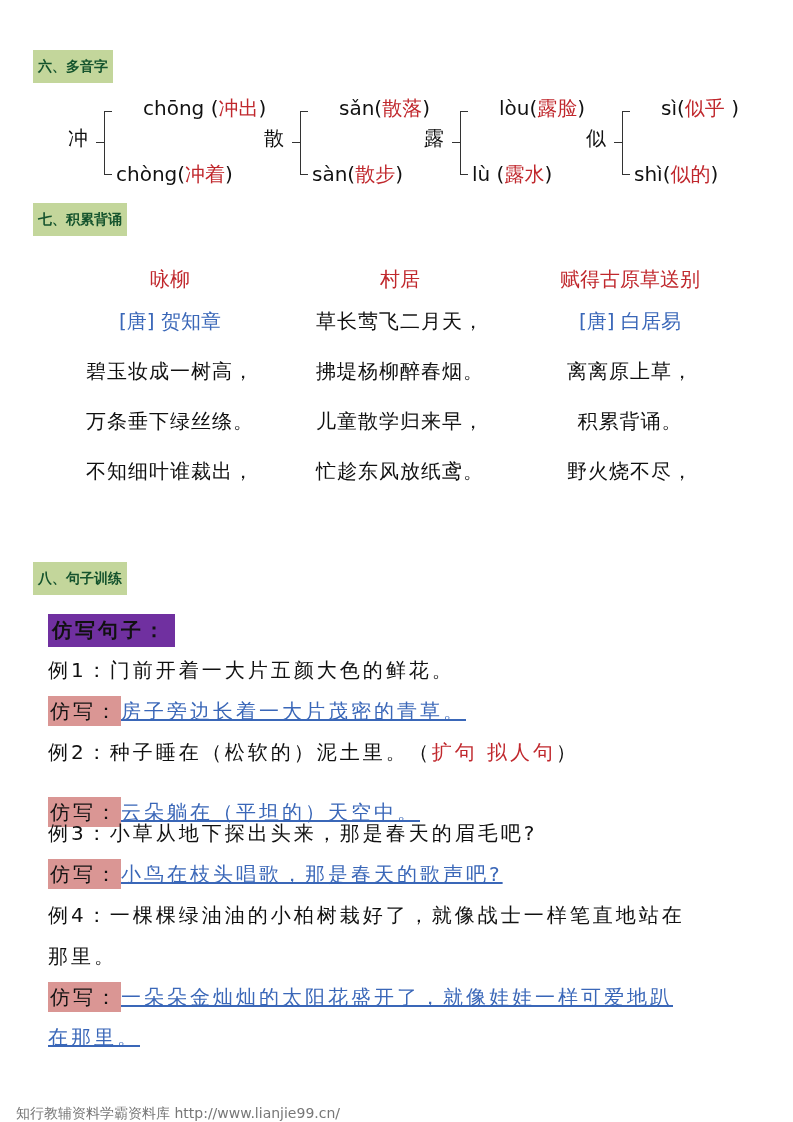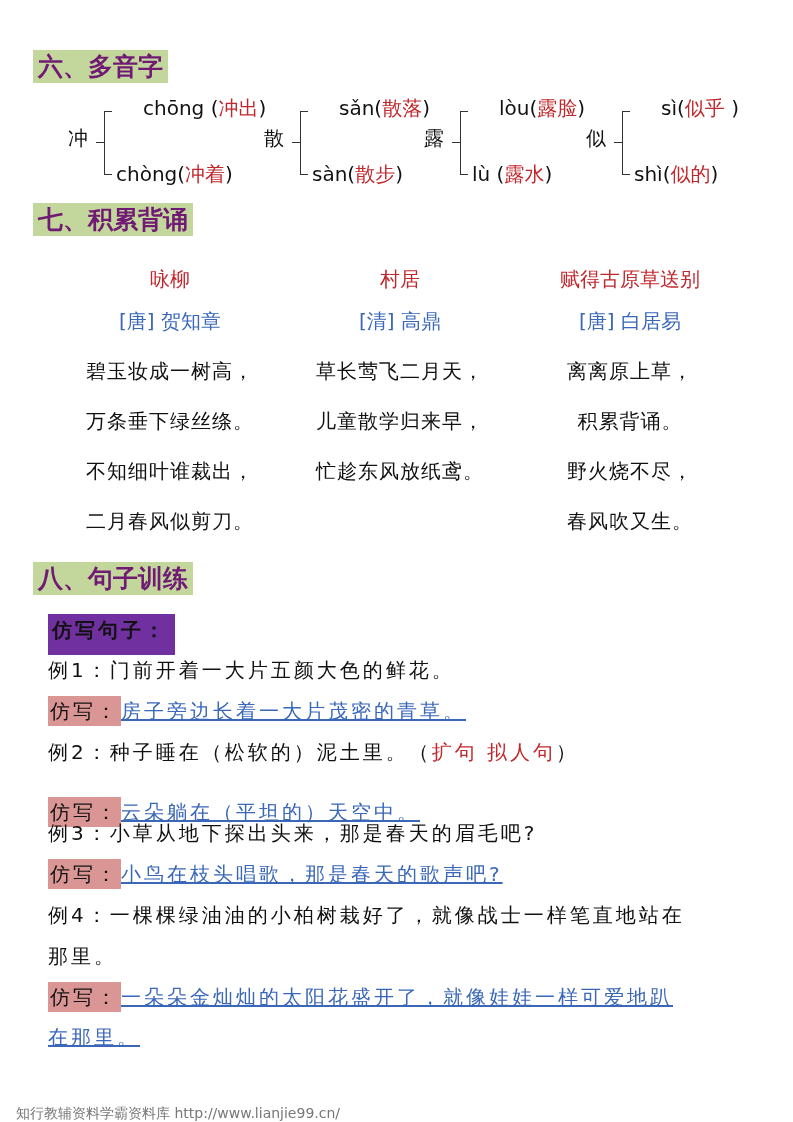--- a/index.html
+++ b/index.html
@@ -1,32 +1,32 @@
 <!DOCTYPE html>
 <html><head>
 <meta charset="utf-8">
 <style>
   html, body { margin:0; padding:0; background:#fff; }
   body { width:793px; height:1122px; position:relative; overflow:hidden;
          font-family:"DejaVu Sans", "Liberation Sans", sans-serif; color:#111; }
   .sec-head { position:absolute; left:33px; height:33px; line-height:33px; padding:0 5px;
-              background:#c3d69b; font-weight:bold; font-size:25px; color:#701a75; }
+              background:#c3d69b; font-weight:bold; font-size:14px; color:#14532d; }
   .poly { position:absolute; font-size:20px; }
   .poly .ch { position:absolute; top:30px; }
   .poly .br { position:absolute; left:36px; top:16px; width:7px; height:62px;
               border:1px solid #333; border-right:none; }
   .poly .tick { position:absolute; left:28px; top:47px; width:8px; border-top:1px solid #333; }
   .poly .r1 { position:absolute; left:48px; top:0; white-space:nowrap;margin-left:27px; }
   .poly .r2 { position:absolute; left:48px; top:66px; white-space:nowrap; }
   .red { color:#c0282d; }
   .poem { position:absolute; text-align:center; font-size:20px; }
   .poem .title { color:#c0282d; height:42px; }
   .poem .author { color:#3a67b8; height:50px; }
   .poem .line { color:#111; height:50px; letter-spacing:1px; }
-  .sub-head { position:absolute; left:48px; top:614px; height:41px; line-height:33px;
+  .sub-head { position:absolute; left:48px; top:614px; height:33px; line-height:33px;
               padding:0 8px 0 4px; background:#7030a0; font-weight:bold; font-size:20px;
               letter-spacing:3px; color:#111; }
   .row { position:absolute; left:48px; font-size:20px; letter-spacing:3px; white-space:nowrap; }
   .tag { background:#da9694; padding:3px 2px; letter-spacing:3px; }
   .ans { color:#3a67b8; text-decoration:underline; text-decoration-color:#3a67b8; }
   .footer { position:absolute; left:16px; width:793px; top:1070px; 
             font-size:14px; color:#777;margin-top:35px; }
 </style>
 </head>
 <body>
@@ -63,36 +63,34 @@
 </div>
 
 <div class="sec-head" style="top:203px;">七、积累背诵</div>
 
 <div class="poem" style="left:60px;top:266px;width:220px;">
   <div class="title">咏柳</div>
   <div class="author">[唐] 贺知章</div>
   <div class="line">碧玉妆成一树高，</div>
   <div class="line">万条垂下绿丝绦。</div>
   <div class="line">不知细叶谁裁出，</div>
-  <div class="line">二月春风似剪刀。</div>
 </div>
 <div class="poem" style="left:290px;top:266px;width:220px;">
   <div class="title">村居</div>
-  <div class="author">[清] 高鼎</div>
   <div class="line">草长莺飞二月天，</div>
+  <div class="line">拂堤杨柳醉春烟。</div>
   <div class="line">儿童散学归来早，</div>
   <div class="line">忙趁东风放纸鸢。</div>
 </div>
 <div class="poem" style="left:520px;top:266px;width:220px;">
   <div class="title">赋得古原草送别</div>
   <div class="author">[唐] 白居易</div>
   <div class="line">离离原上草，</div>
   <div class="line">积累背诵。</div>
   <div class="line">野火烧不尽，</div>
-  <div class="line">春风吹又生。</div>
 </div>
 
 <div class="sec-head" style="top:562px;">八、句子训练</div>
 <div class="sub-head">仿写句子：</div>
 
 <div class="row" style="top:657px;">例1：门前开着一大片五颜大色的鲜花。</div>
 <div class="row" style="top:698px;">
   <span class="tag">仿写：</span><span class="ans">房子旁边长着一大片茂密的青草。</span>
 </div>
 

